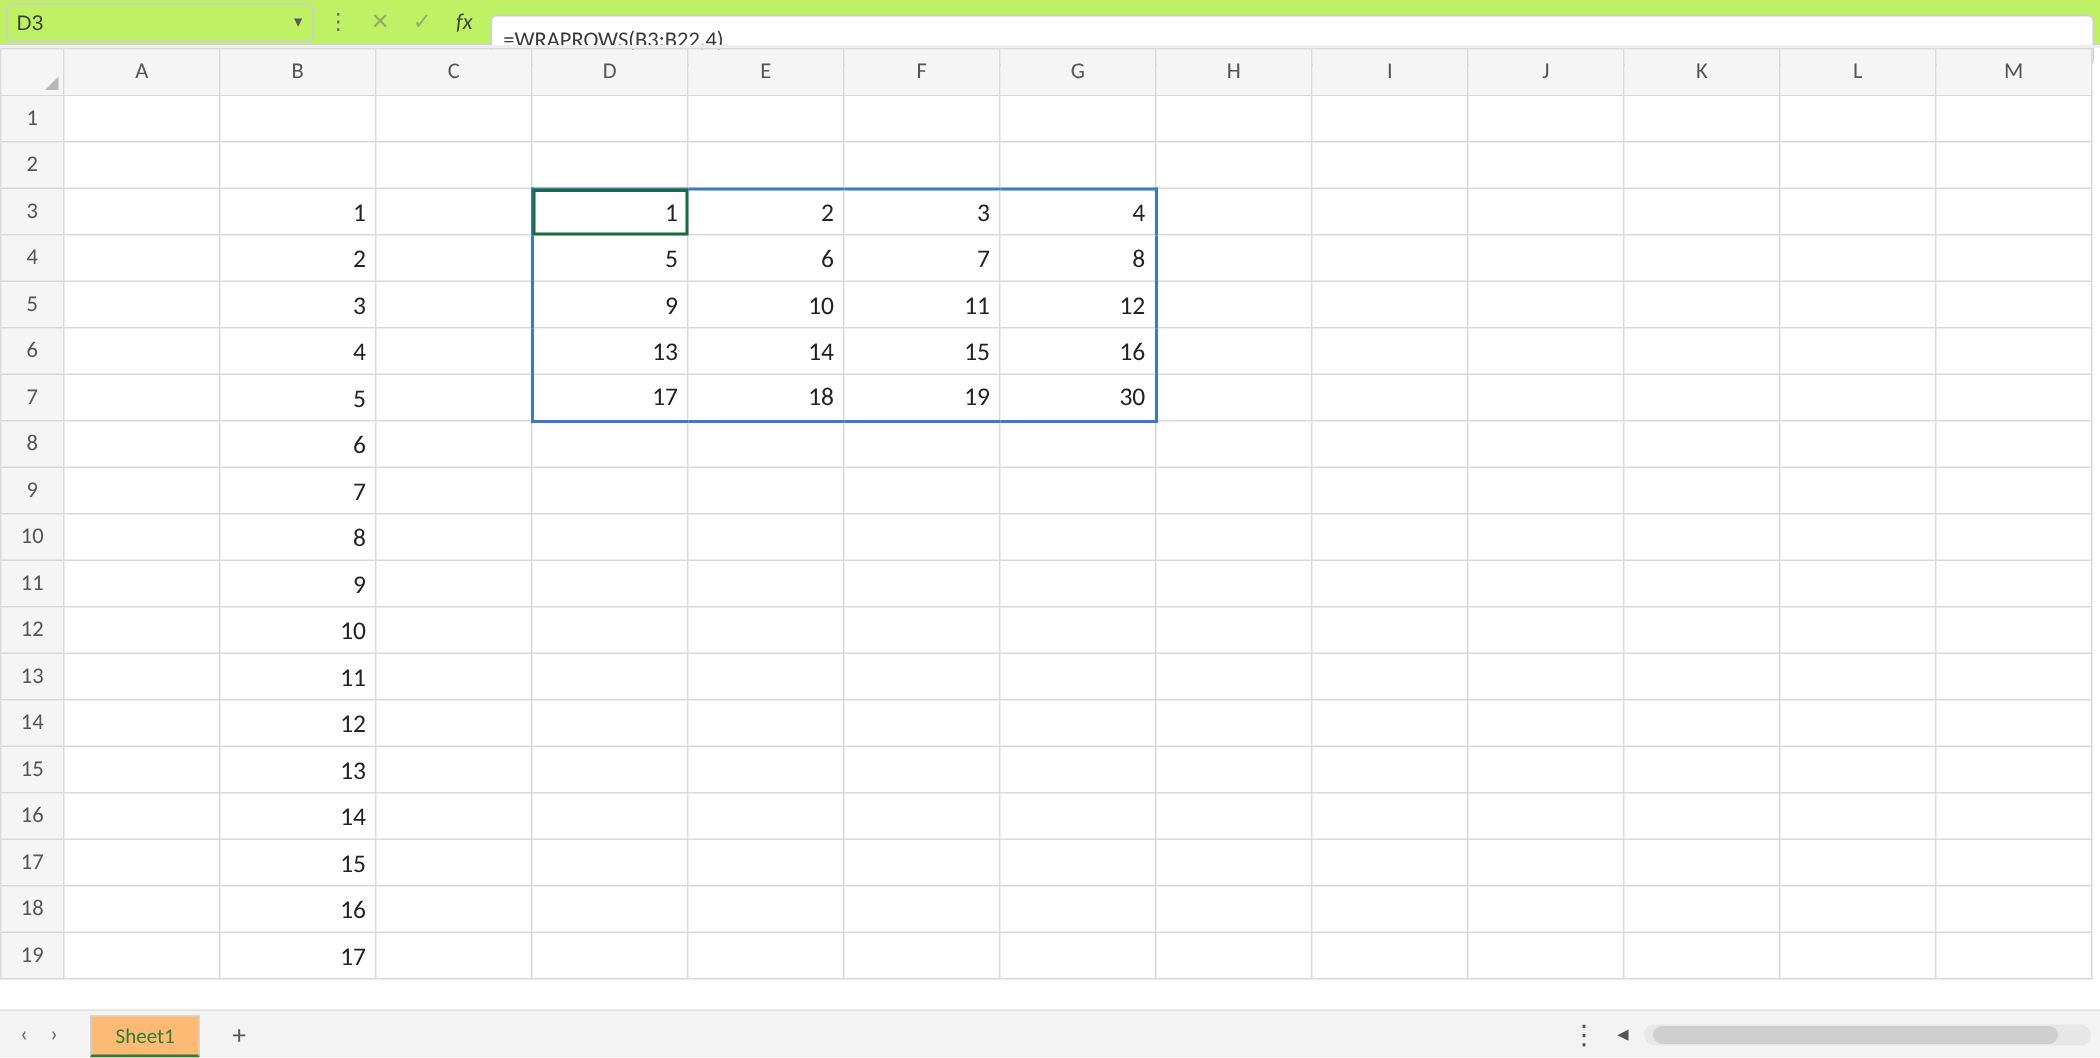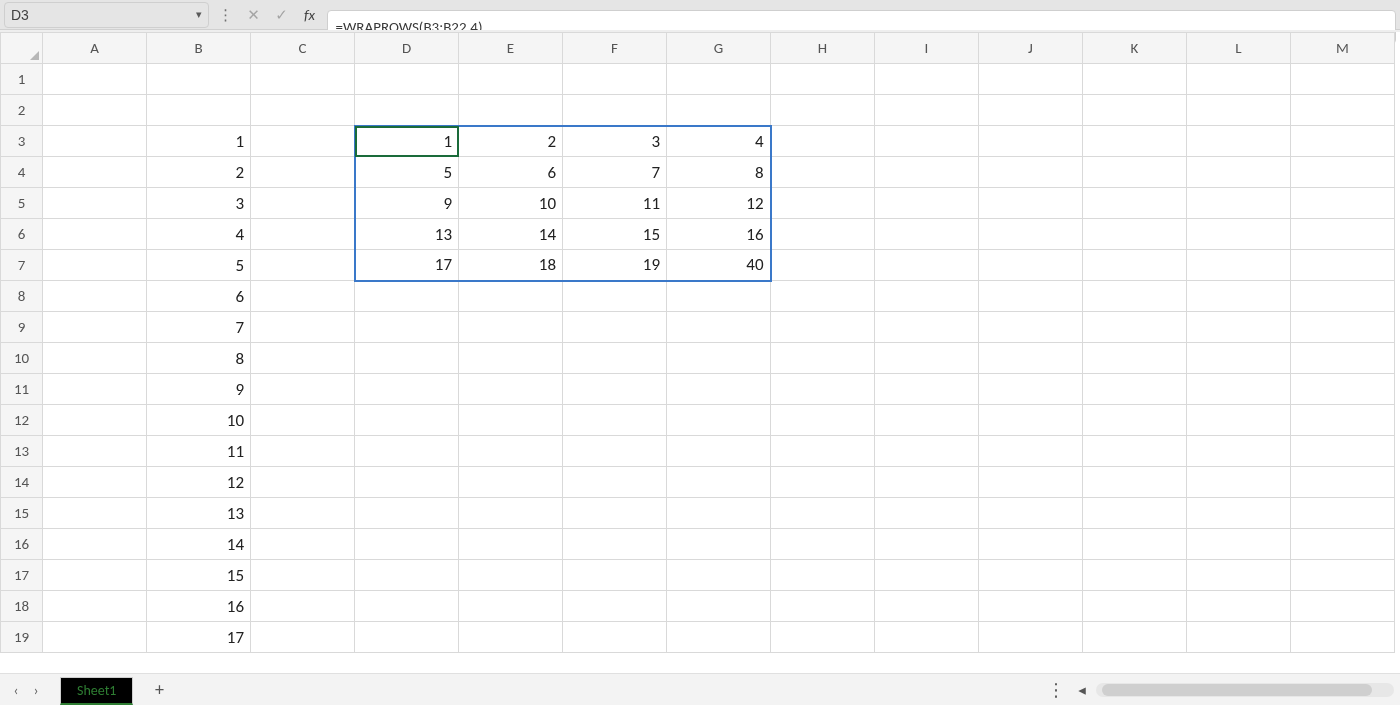--- a/index.html
+++ b/index.html
@@ -16,21 +16,21 @@
     flex-direction: column;
   }
 
   
   .fxbar {
     display: flex;
     align-items: center;
     height: 30px;
     padding: 4px 4px;
     gap: 6px;
-    background: #e5e5e5;
+    background: #bef264;
     border-bottom: 1px solid #d0d0d0;
   }
   .namebox-wrap {
     display: flex;
     align-items: center;
     border: 1px solid #cfcfcf;
     border-radius: 4px;
     height: 26px;
     padding: 0 6px;
     min-width: 118px;
@@ -158,21 +158,21 @@
     width: 20px; height: 22px;
     display:flex; align-items:center; justify-content:center;
     color:#666; cursor: pointer; user-select:none;
   }
   .tabs {
     display: flex;
     align-items: stretch;
     height: 100%;
   }
   .sheet-tab {
-    background: #000000;
+    background: #fdba74;
     border: 1px solid #cfcfcf;
     border-bottom: 2px solid #2e7d32;
     padding: 2px 16px;
     font-size: 14px;
     color: #2e7d32;
     display: flex;
     align-items: center;
     border-radius: 0;
     margin-top: 3px;
     cursor: pointer;
@@ -334,21 +334,21 @@
           <td class="cell"></td>
         </tr>
         <tr>
           <th class="rowhdr cw-row">7</th>
           <td class="cell"></td>
           <td class="cell">5</td>
           <td class="cell"></td>
           <td class="cell spill-bottom spill-left">17</td>
           <td class="cell spill-bottom">18</td>
           <td class="cell spill-bottom">19</td>
-          <td class="cell spill-bottom spill-right">40</td>
+          <td class="cell spill-bottom spill-right">30</td>
           <td class="cell"></td>
           <td class="cell"></td>
           <td class="cell"></td>
           <td class="cell"></td>
           <td class="cell"></td>
           <td class="cell"></td>
         </tr>
         <tr>
           <th class="rowhdr cw-row">8</th>
           <td class="cell"></td>

